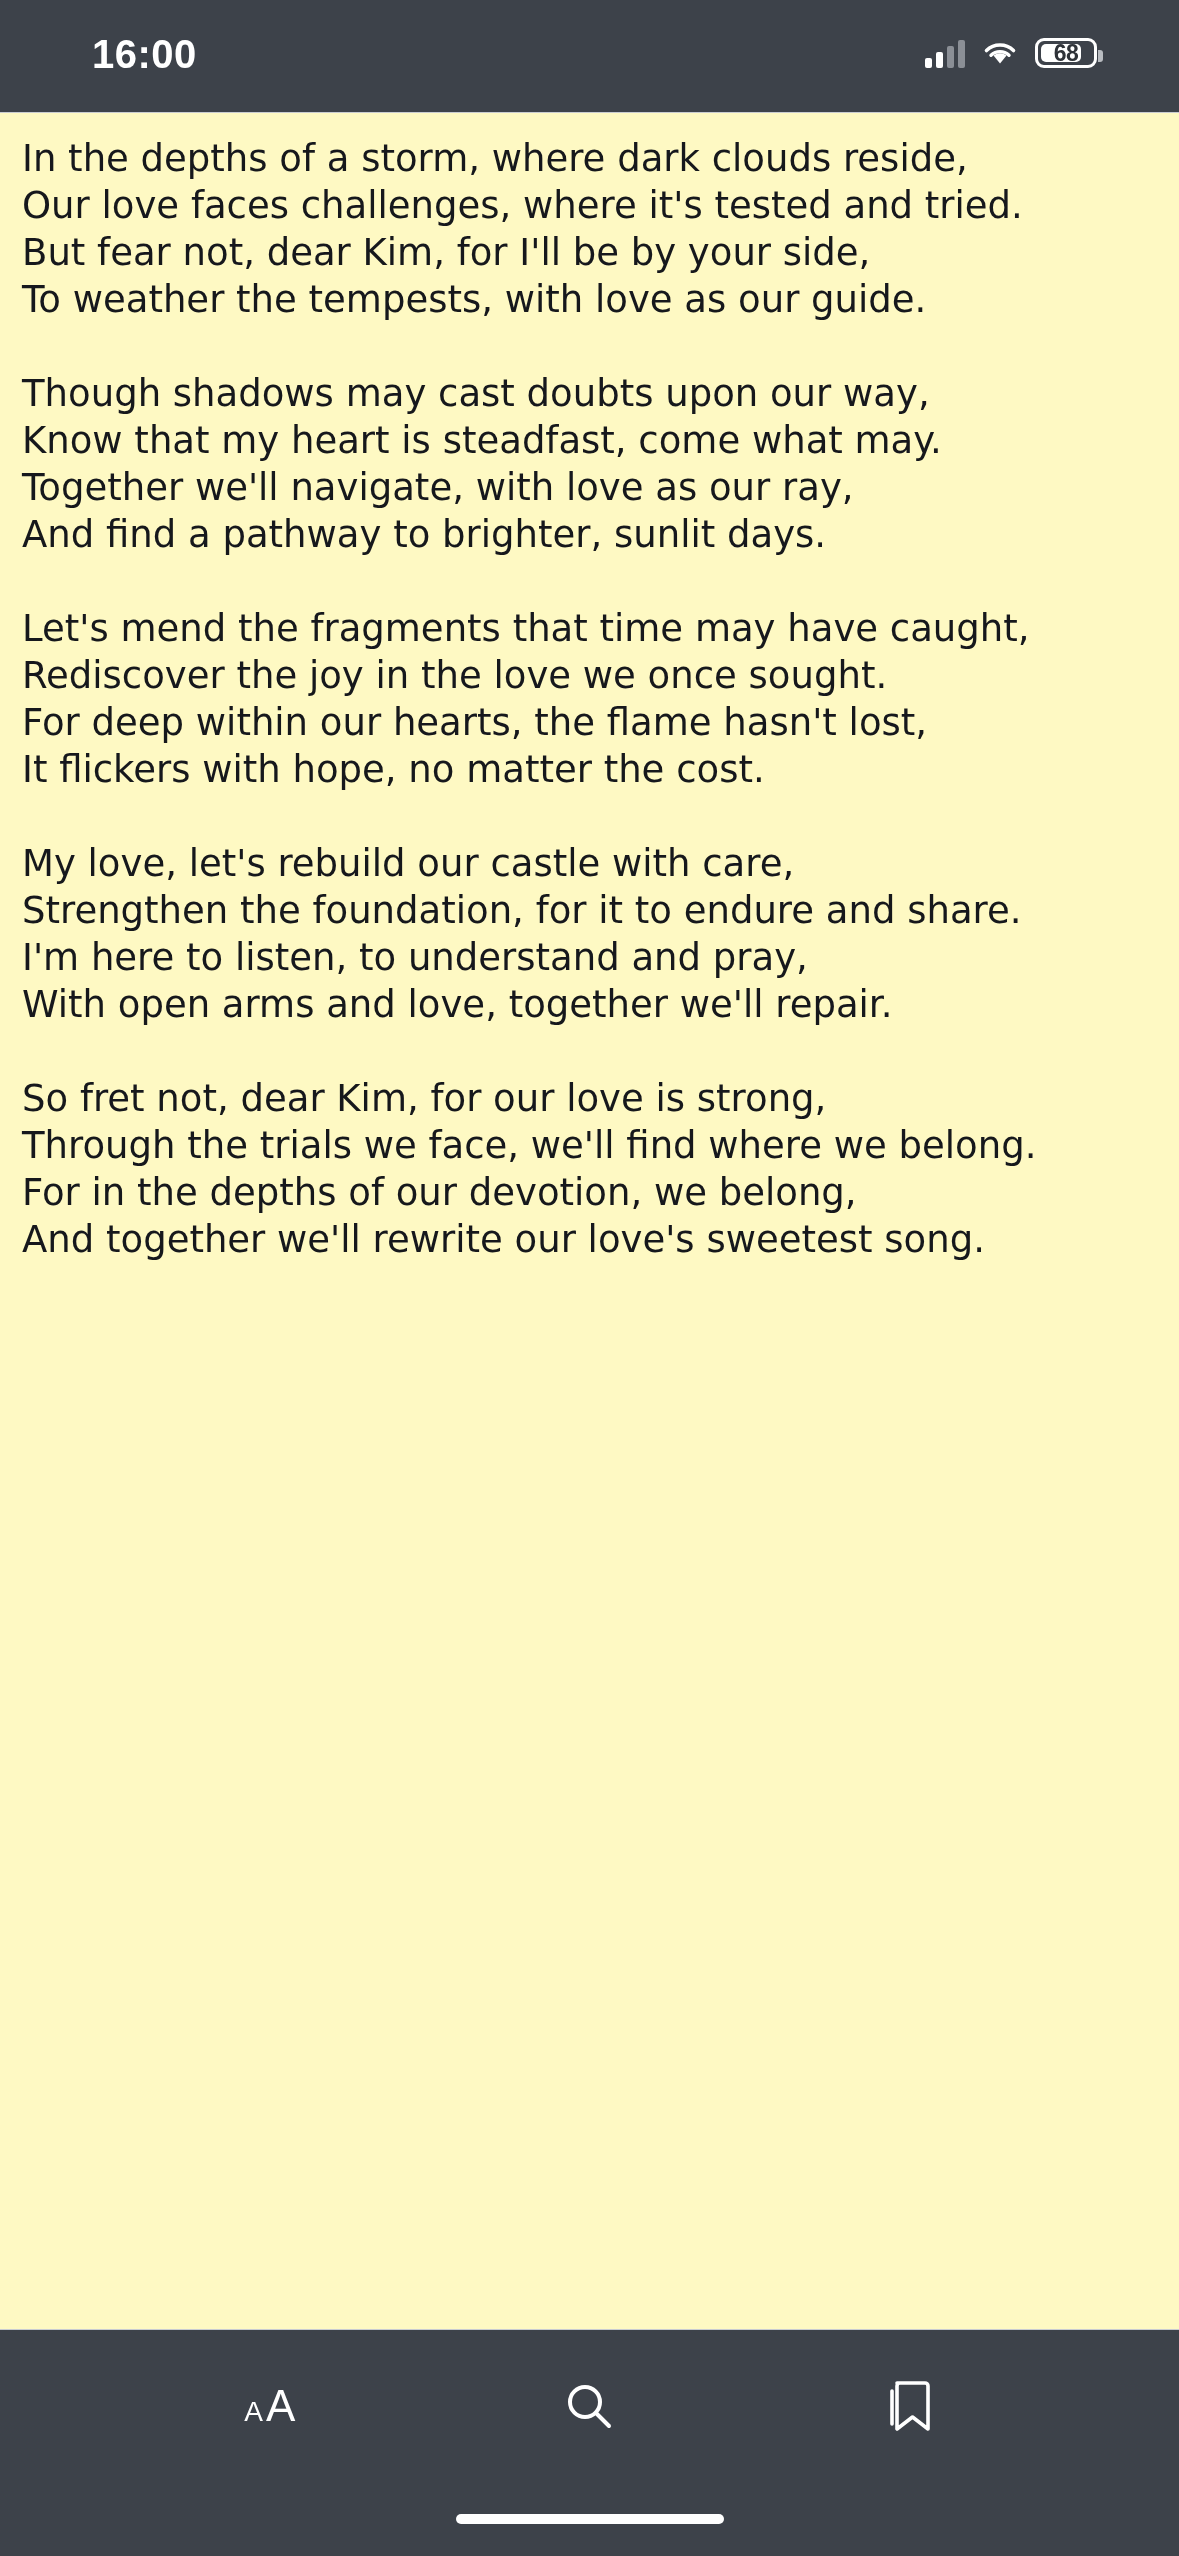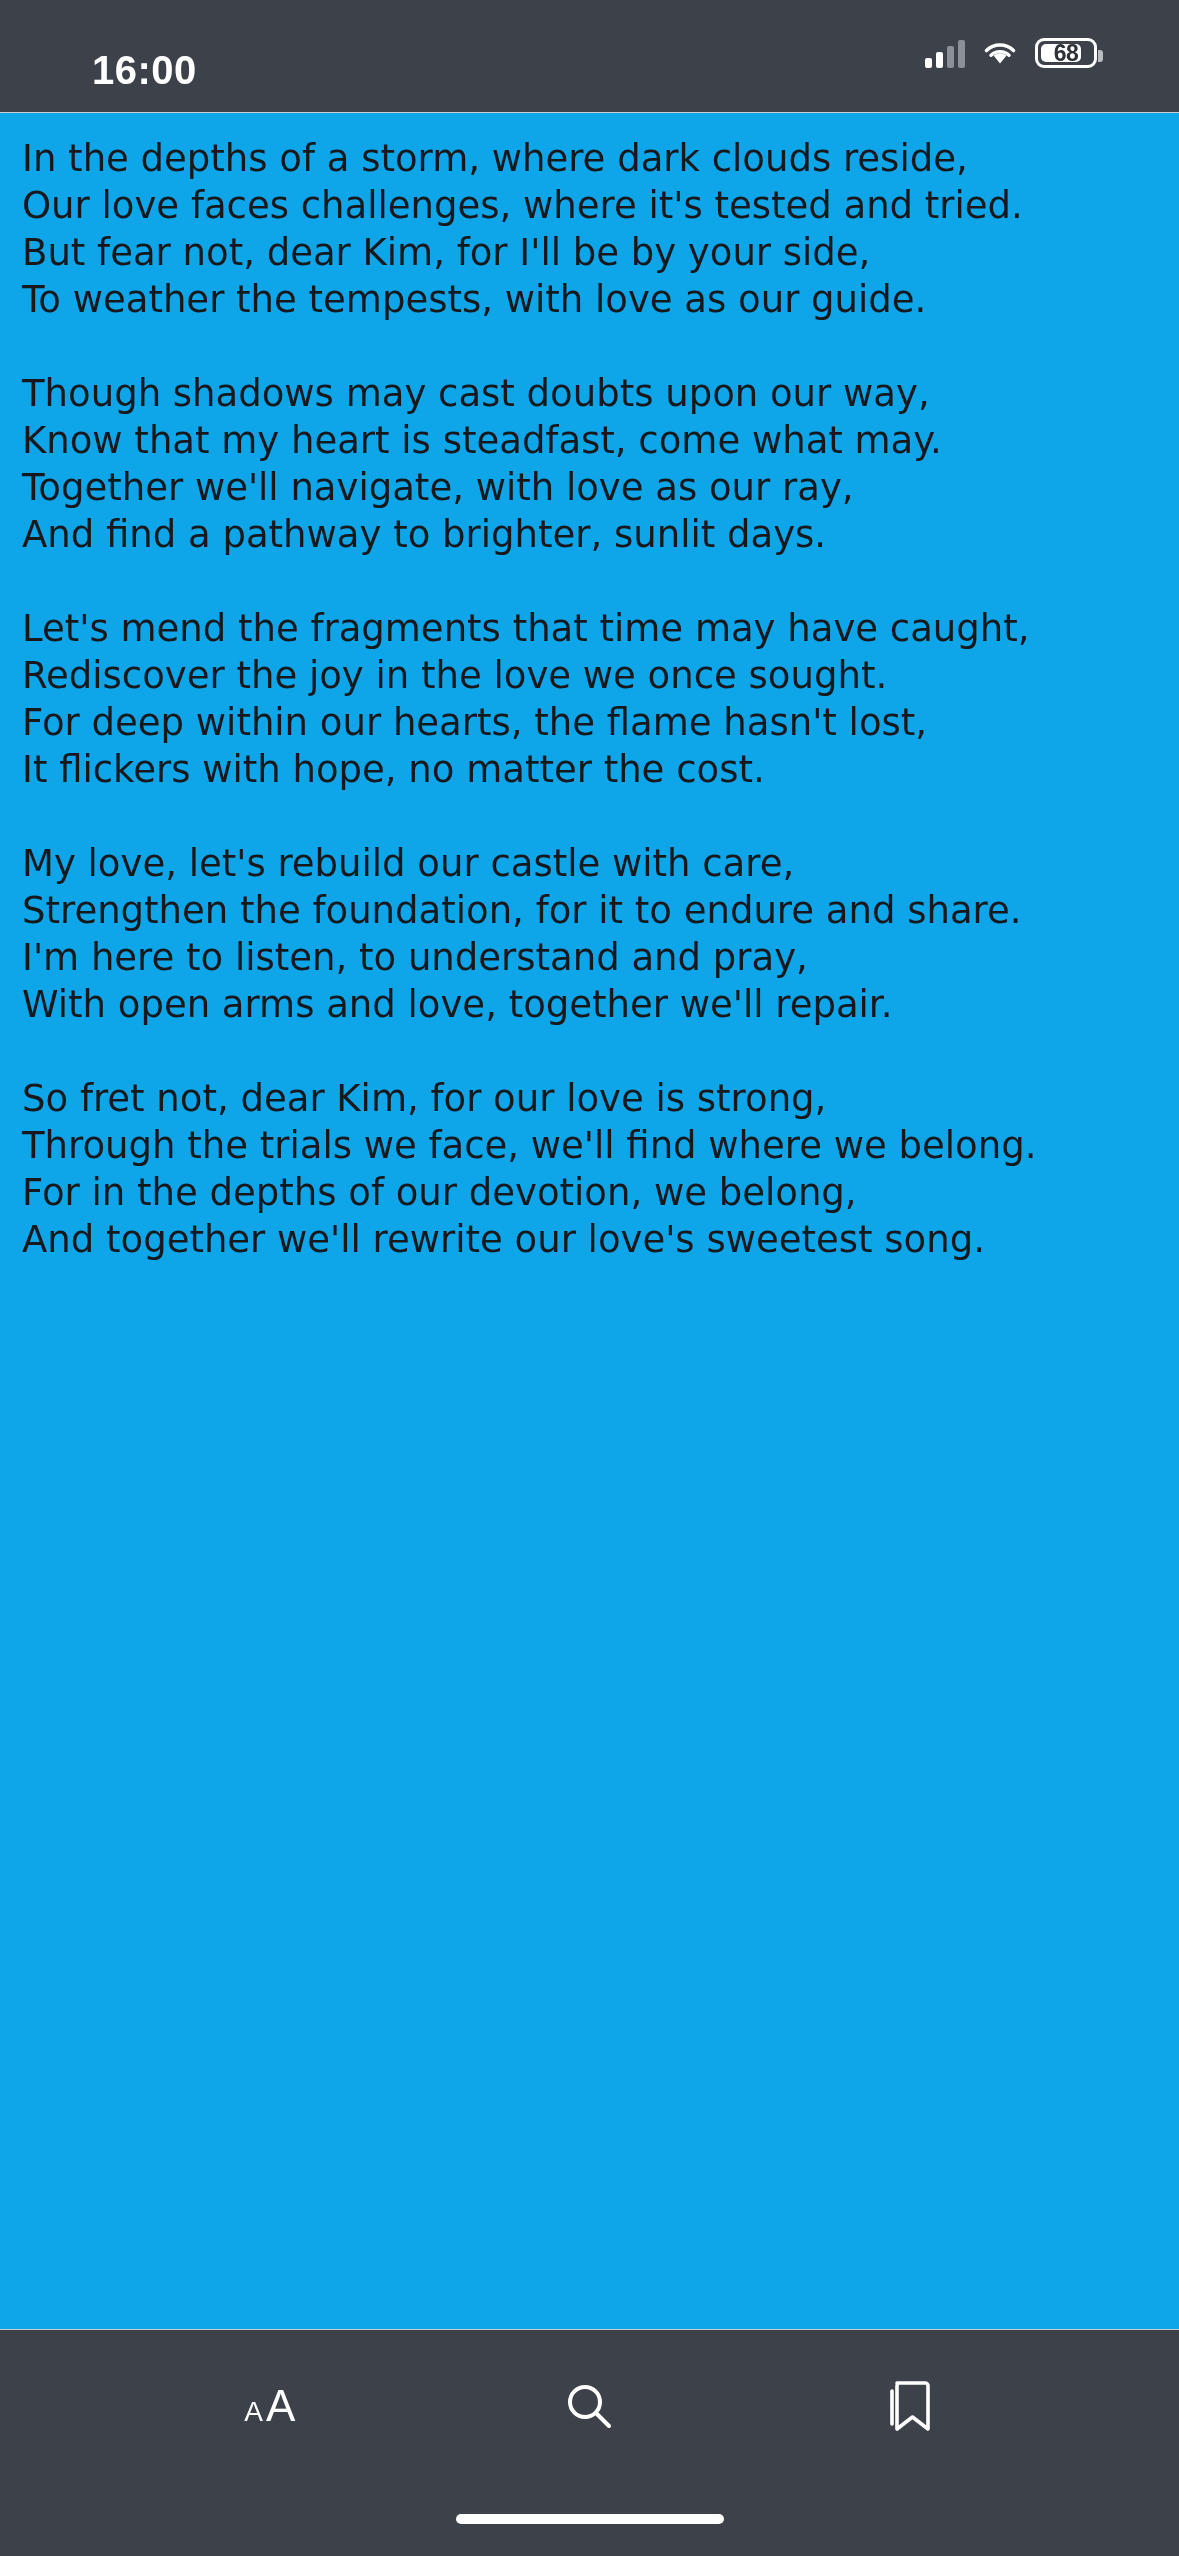--- a/index.html
+++ b/index.html
@@ -22,21 +22,21 @@
   
   .status-bar {
     height: 112px;
     flex: 0 0 112px;
     position: relative;
     color: #ffffff;
   }
   .status-time {
     position: absolute;
     left: 92px;
-    top: 48px;
+    top: 32px;
     font-size: 40px;
     font-weight: bold;
     letter-spacing: 0.5px;
   }
   .status-right {
     position: absolute;
     right: 82px;
     top: 38px;
     display: flex;
     align-items: center;
@@ -141,21 +141,21 @@
   .more-btn i {
     width: 11px; height: 11px;
     background: #ffffff;
     border-radius: 50%;
     display: block;
   }
 
   
   .content {
     flex: 1 1 auto;
-    background: #0ea5e9;
+    background: #fef9c3;
     border-top: 1px solid #c9ccd1;
     border-bottom: 1px solid #c9ccd1;
     overflow: hidden;
     padding: 22px 22px 0 22px;
   }
   .note-body {
     color: #16181c;
     font-size: 37px;
     line-height: 47px;
     white-space: pre-wrap;

